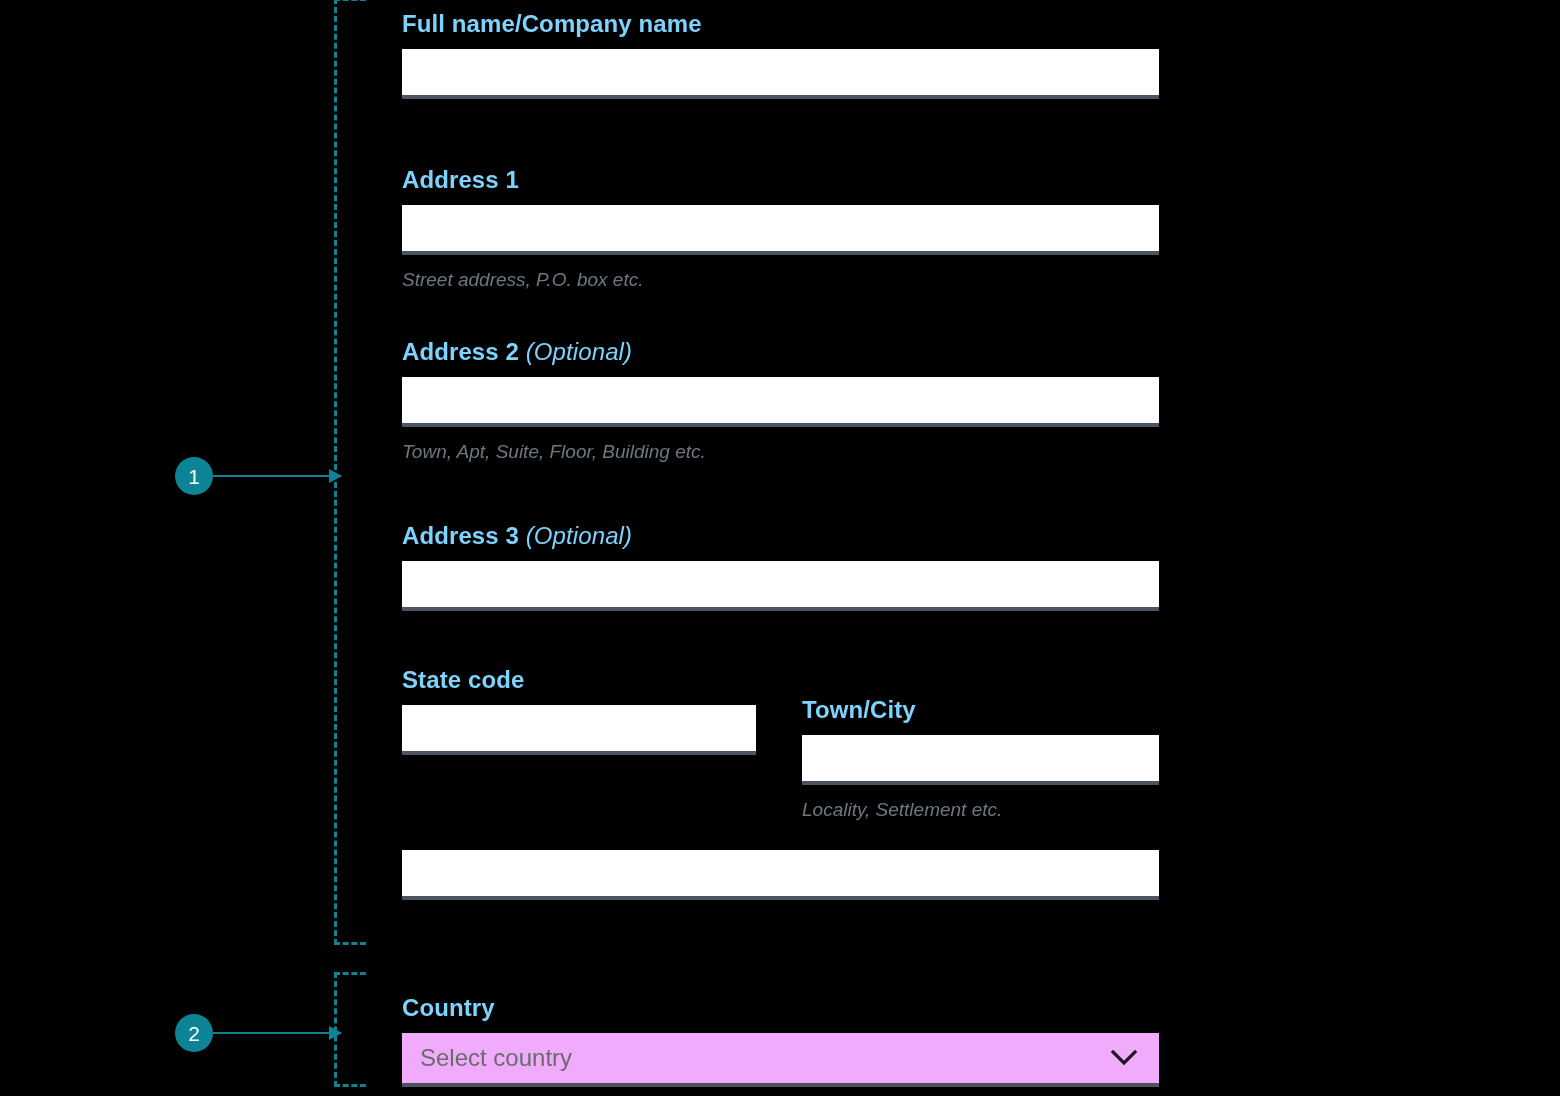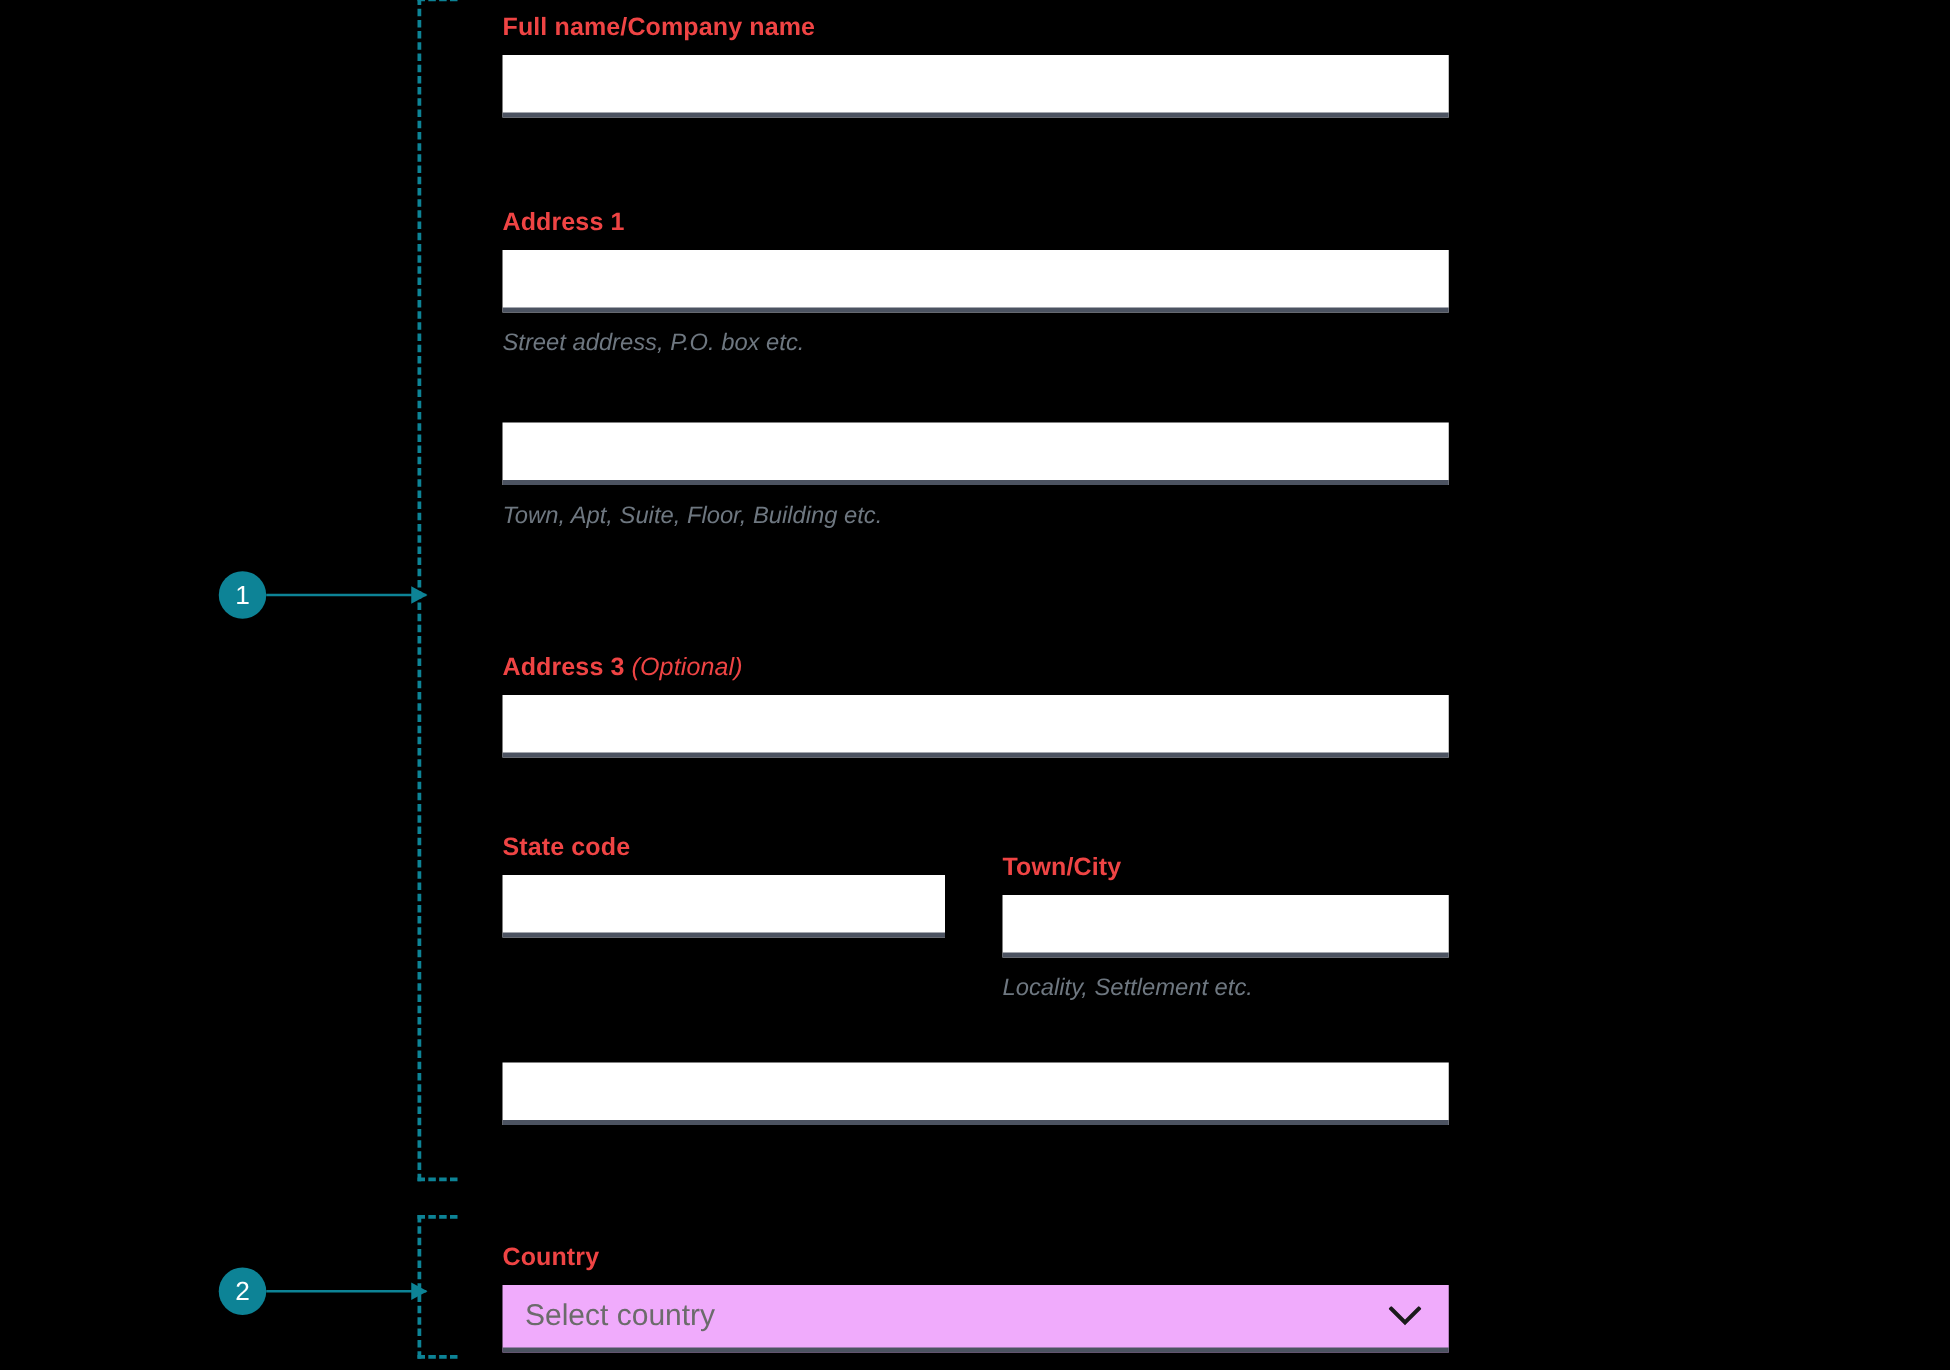--- a/index.html
+++ b/index.html
@@ -79,22 +79,22 @@
     position: absolute;
     left: 402px;
     top: 0;
     width: 757px;
   }
 
   .field { position: relative; }
 
   .field-label {
     display: block;
-    color: #ef4444;
-    font-size: 20px;
+    color: #7dd3fc;
+    font-size: 24px;
     font-weight: 700;
     letter-spacing: 0.1px;
     line-height: 1.2;
     margin-bottom: 10px;
   }
   .field-label .opt-italic {
     font-weight: 400;
     font-style: italic;
   }
 
@@ -120,21 +120,21 @@
     line-height: 1.2;
     margin-top: 14px;
   }
 
   
   #f-fullname { position: absolute; left: 0;   top: 10px;  width: 757px; }
   #f-address1 { position: absolute; left: 0;   top: 166px; width: 757px; }
   #f-address2 { position: absolute; left: 0;   top: 338px; width: 757px; }
   #f-address3 { position: absolute; left: 0;   top: 522px; width: 757px; }
   #f-postal   { position: absolute; left: 0;   top: 666px; width: 354px; }
-  #f-town     { position: absolute; left: 400px; top: 682px; width: 357px; }
+  #f-town     { position: absolute; left: 400px; top: 696px; width: 357px; }
   #f-state    { position: absolute; left: 0;   top: 850px; width: 757px; }
   #f-country  { position: absolute; left: 0;   top: 994px; width: 757px; }
 
   
   .select-wrap {
     position: relative;
     width: 100%;
     height: 54px;
     background: #f0abfc;
     border-bottom: 4px solid #4c5361;
@@ -186,20 +186,21 @@
       <input class="text-input" type="text" placeholder="" style="">
     </div>
 
     <div id="f-address1" class="field">
       <label class="field-label">Address 1</label>
       <input class="text-input" type="text" placeholder="" style="">
       <span class="helper">Street address, P.O. box etc.</span>
     </div>
 
     <div id="f-address2" class="field">
+      <label class="field-label"><span>Address 2</span> <span class="opt-italic">(Optional)</span></label>
       <input class="text-input" type="text" placeholder="" style="">
       <span class="helper">Town, Apt, Suite, Floor, Building etc.</span>
     </div>
 
     <div id="f-address3" class="field">
       <label class="field-label"><span>Address 3</span> <span class="opt-italic">(Optional)</span></label>
       <input class="text-input" type="text" placeholder="" style="">
     </div>
 
     <div id="f-postal" class="field">

